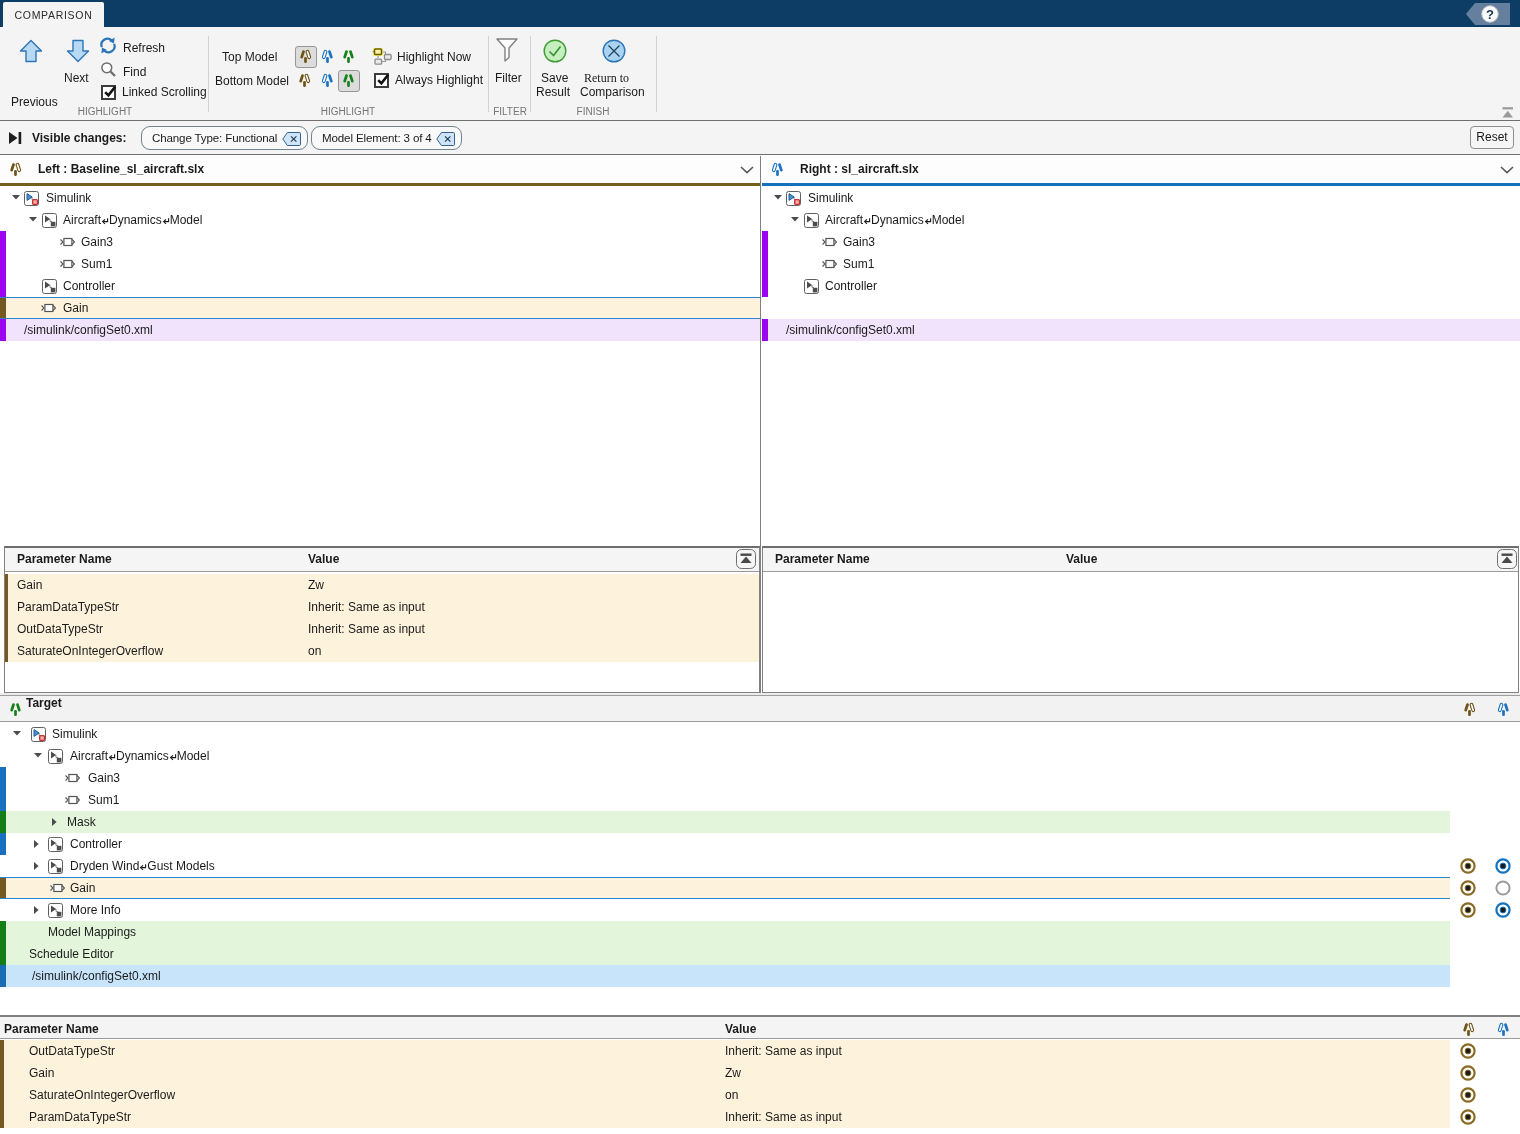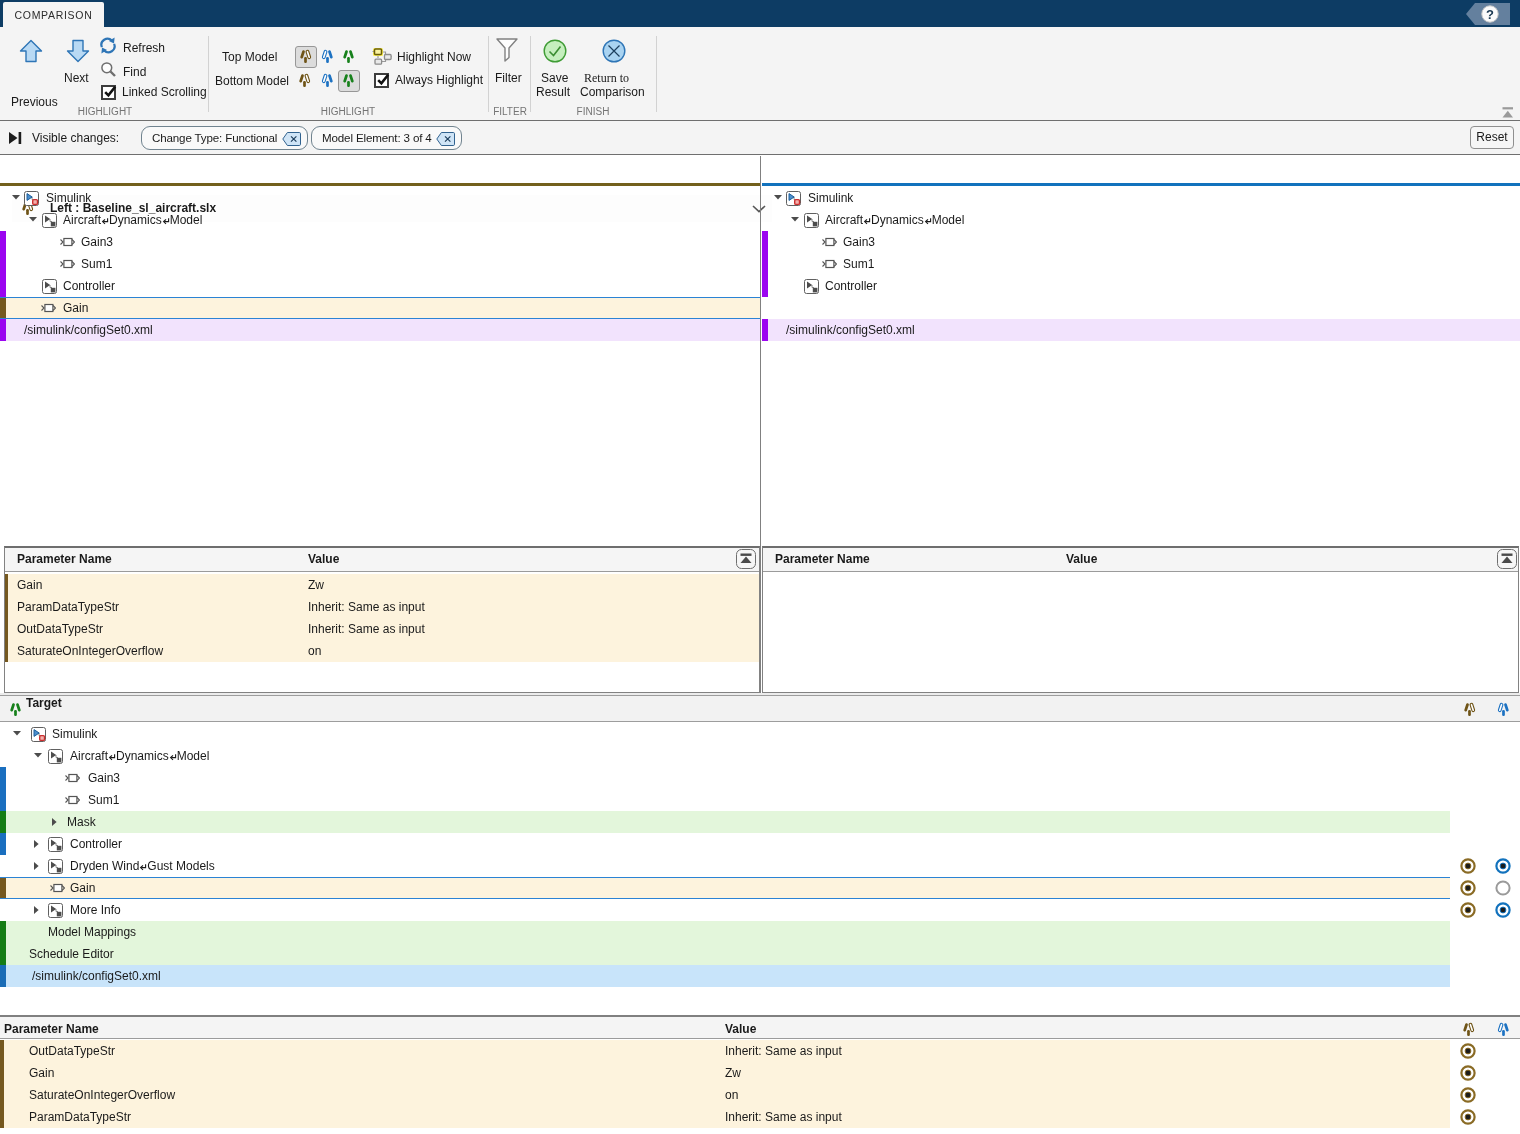--- a/index.html
+++ b/index.html
@@ -205,41 +205,50 @@
   <div class="sep" style="left:656px;"></div>
   <svg class="icon" style="left:1500px;top:107px" width="15" height="11" viewBox="0 0 15 11">
       <rect x="2.5" y="0.2" width="10.5" height="2.2" fill="#9a9a9a"></rect>
       <path d="M7.8,3.8 L13,10.5 L2.5,10.5 Z" fill="#9a9a9a"></path>
     </svg>
   <div class="abs" id="vbar">
     <svg class="icon" style="left:8px;top:10px" width="14" height="14" viewBox="0 0 14 14">
         <polygon points="1,1 9.5,7 1,13" fill="#1d1d1d"></polygon>
         <rect x="10.6" y="1" width="2.6" height="12" fill="#1d1d1d"></rect>
       </svg>
-    <div class="abs" style="left:32px;top:10px;font-weight:normal;">Visible changes:</div>
+    <div class="abs" style="left:32px;top:10px;font-weight:bold;">Visible changes:</div>
     <div class="chip" style="left:141px;width:167px;">Change Type: Functional
       <svg width="19" height="14" viewBox="0 0 19 14">
           <path d="M5.4,0.5 L17.3,0.5 A1.2,1.2 0 0 1 18.5,1.7 L18.5,12.3 A1.2,1.2 0 0 1 17.3,13.5 L5.4,13.5 L0.8,7 Z" fill="#cfe4f6" stroke="#31628f"></path>
           <path d="M9.0,4.4 L14.4,9.6 M14.4,4.4 L9.0,9.6" stroke="#1d3d5c" stroke-width="1.2"></path>
         </svg>
     </div>
     <div class="chip" style="left:311px;width:151px;">Model Element: 3 of 4
       <svg width="19" height="14" viewBox="0 0 19 14">
           <path d="M5.4,0.5 L17.3,0.5 A1.2,1.2 0 0 1 18.5,1.7 L18.5,12.3 A1.2,1.2 0 0 1 17.3,13.5 L5.4,13.5 L0.8,7 Z" fill="#cfe4f6" stroke="#31628f"></path>
           <path d="M9.0,4.4 L14.4,9.6 M14.4,4.4 L9.0,9.6" stroke="#1d3d5c" stroke-width="1.2"></path>
         </svg>
     </div>
     <div id="resetbtn">Reset</div>
   </div>
-  <div class="abs phead" id="lphead" style="left:12px;width:760px;margin-top:39px;">
+  <div class="abs phead" id="lphead" style="left:0;width:760px;">
     <svg class="icon" style="left:8px;top:6px" width="15" height="15">
         <use href="#y-brown"></use>
       </svg>
     <span class="t" style="left:38px;">Left : Baseline_sl_aircraft.slx</span>
     <svg class="icon" style="left:740px;top:10px" width="14" height="8">
+        <use href="#ic-chev"></use>
+      </svg>
+  </div>
+  <div class="abs phead" id="rphead" style="left:762px;width:758px;">
+    <svg class="icon" style="left:8px;top:6px" width="15" height="15">
+        <use href="#y-blue"></use>
+      </svg>
+    <span class="t" style="left:38px;">Right : sl_aircraft.slx</span>
+    <svg class="icon" style="left:738px;top:10px" width="14" height="8">
         <use href="#ic-chev"></use>
       </svg>
   </div>
   <div class="abs" id="lp-under"></div>
   <div class="abs" id="rp-under"></div>
   <div class="abs" id="vdivider"></div>
   <div class="abs" id="ltree" style="left:0;top:186px;width:760px;height:360px;">
     <div class="abs" style="left:0;top:133px;width:760px;height:22px;background:#f2e3fd;"></div>
     <div class="abs" style="left:0;top:45px;width:6px;height:66px;background:#9b05f0;"></div>
     <div class="abs" style="left:0;top:133px;width:6px;height:22px;background:#9b05f0;"></div>

